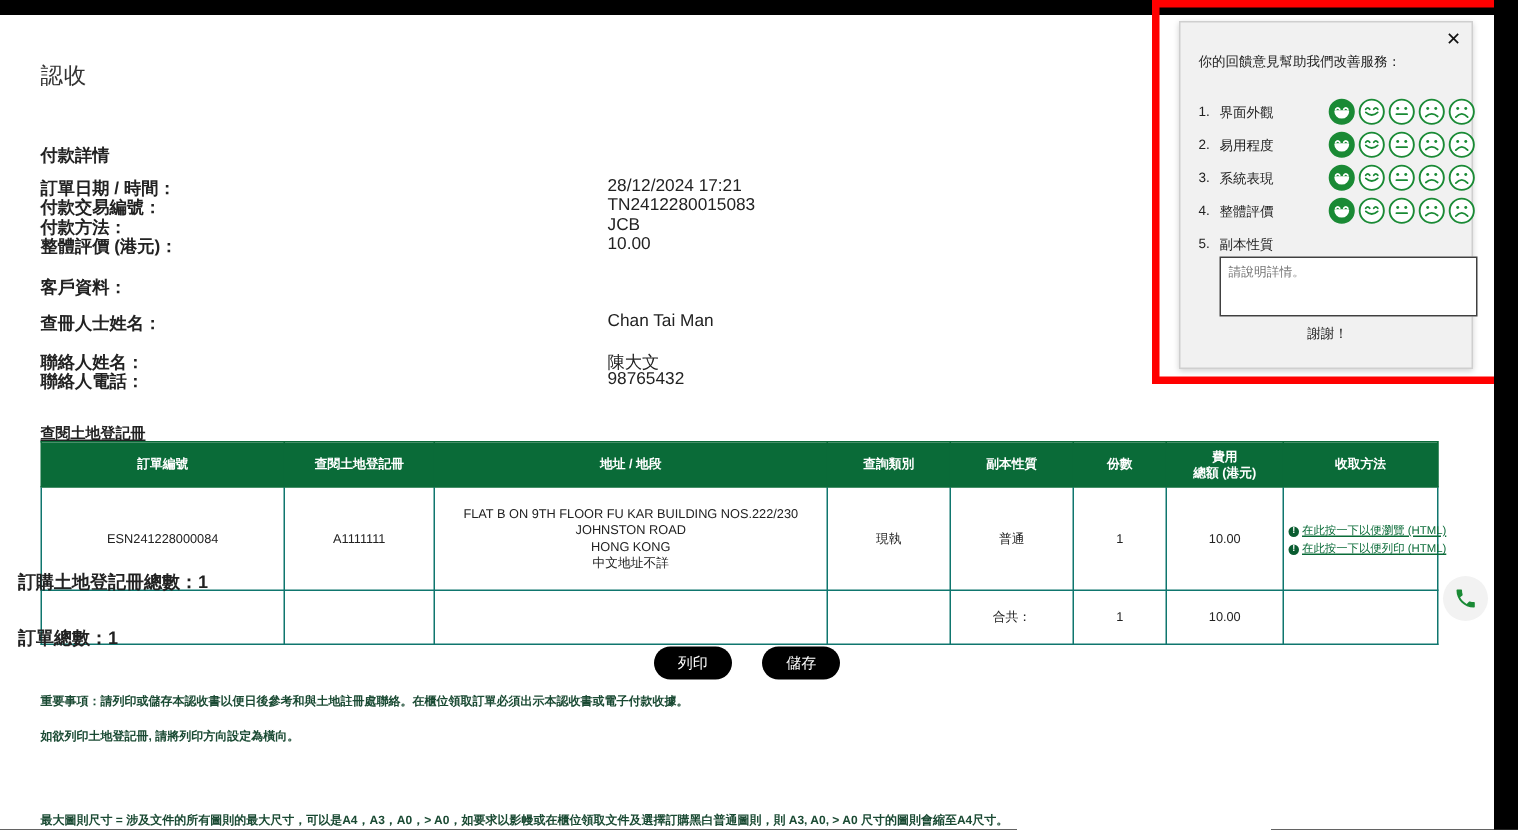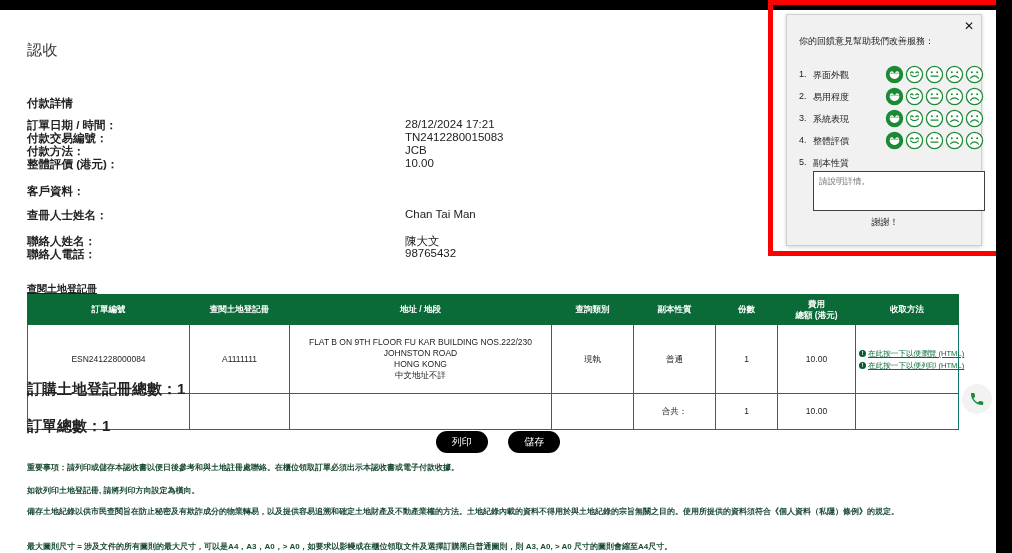--- a/index.html
+++ b/index.html
@@ -92,22 +92,22 @@
   .info-dot {
     display: inline-block; width: 7px; height: 7px; border-radius: 50%;
     background: #0a5c30; color: #ffffff; font-size: 6px; line-height: 7px;
     text-align: center; font-weight: bold; margin-right: 2px;
     vertical-align: 1px;
   }
   .collect-line { white-space: nowrap; line-height: 1.45; }
 
   
   .tot-line {
-    position: absolute; left: 27px;
-    font-size: 15px; font-weight: bold; color: #222222;
+    position: absolute; left: 12px;
+    font-size: 12px; font-weight: bold; color: #222222;
   }
   #tot-reg { top: 370px; }
   #tot-ord { top: 407px; }
 
   
   .btn-row { position: absolute; left: 0; top: 421px; width: 996px; text-align: center; }
   .btn {
     display: inline-block;
     background: #000000;
     color: #ffffff;
@@ -317,21 +317,20 @@
     <div class="tot-line" id="tot-reg">訂購土地登記冊總數：1</div>
     <div class="tot-line" id="tot-ord">訂單總數：1</div>
 
     <div class="btn-row">
       <button class="btn">列印</button>
       <button class="btn">儲存</button>
     </div>
 
     <div class="note" id="note0">重要事項：請列印或儲存本認收書以便日後參考和與土地註冊處聯絡。在櫃位領取訂單必須出示本認收書或電子付款收據。</div>
     <div class="note" id="note1">如欲列印土地登記冊, 請將列印方向設定為橫向。</div>
-    <div class="note" id="note2">備存土地紀錄以供市民查閱旨在防止秘密及有欺詐成分的物業轉易，以及提供容易追溯和確定土地財產及不動產業權的方法。土地紀錄內載的資料不得用於與土地紀錄的宗旨無關之目的。使用所提供的資料須符合《個人資料（私隱）條例》的規定。</div>
     <div class="note" id="note3">最大圖則尺寸 = 涉及文件的所有圖則的最大尺寸，可以是A4，A3，A0，&gt; A0，如要求以影幔或在櫃位領取文件及選擇訂購黑白普通圖則，則 A3, A0, &gt; A0 尺寸的圖則會縮至A4尺寸。</div>
 
     <div id="phone-fab">
       <svg width="16" height="16" viewBox="0 0 24 24">
         <path fill="#1a8a35" d="M6.6 10.8c1.4 2.8 3.8 5.2 6.6 6.6l2.2-2.2c.3-.3.7-.4 1.1-.2 1.2.4 2.5.6 3.8.6.6 0 1 .4 1 1V20c0 .6-.4 1-1 1C10.6 21 3 13.4 3 4c0-.6.4-1 1-1h3.5c.6 0 1 .4 1 1 0 1.3.2 2.6.6 3.8.1.4 0 .8-.2 1.1l-2.3 1.9z"></path>
       </svg>
     </div>
 
   </div>
 

